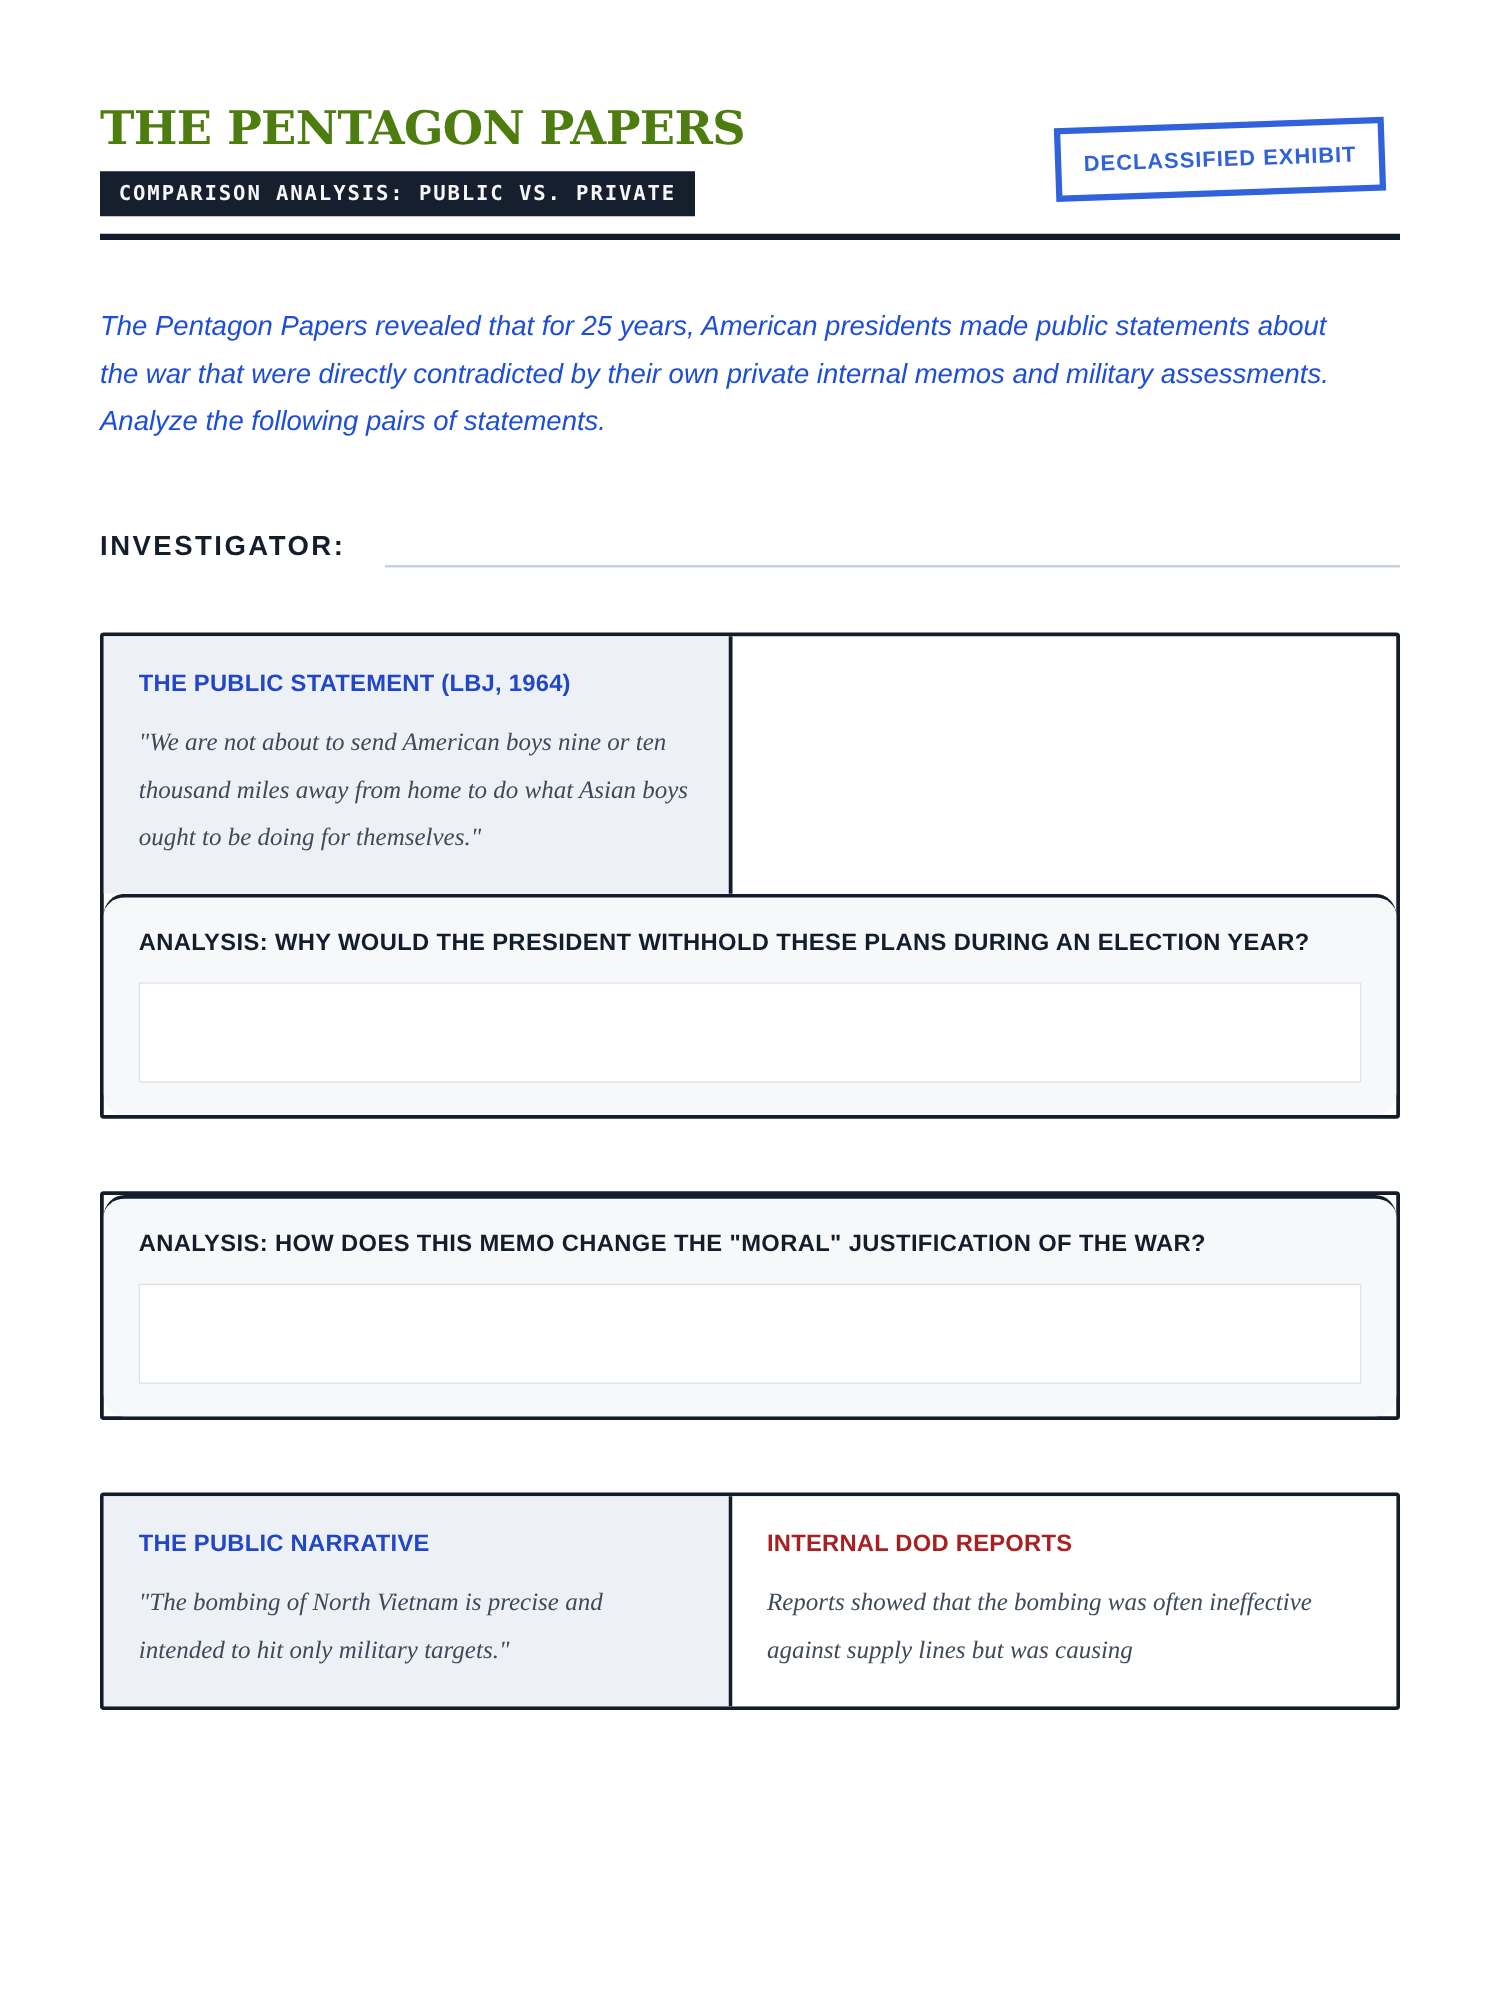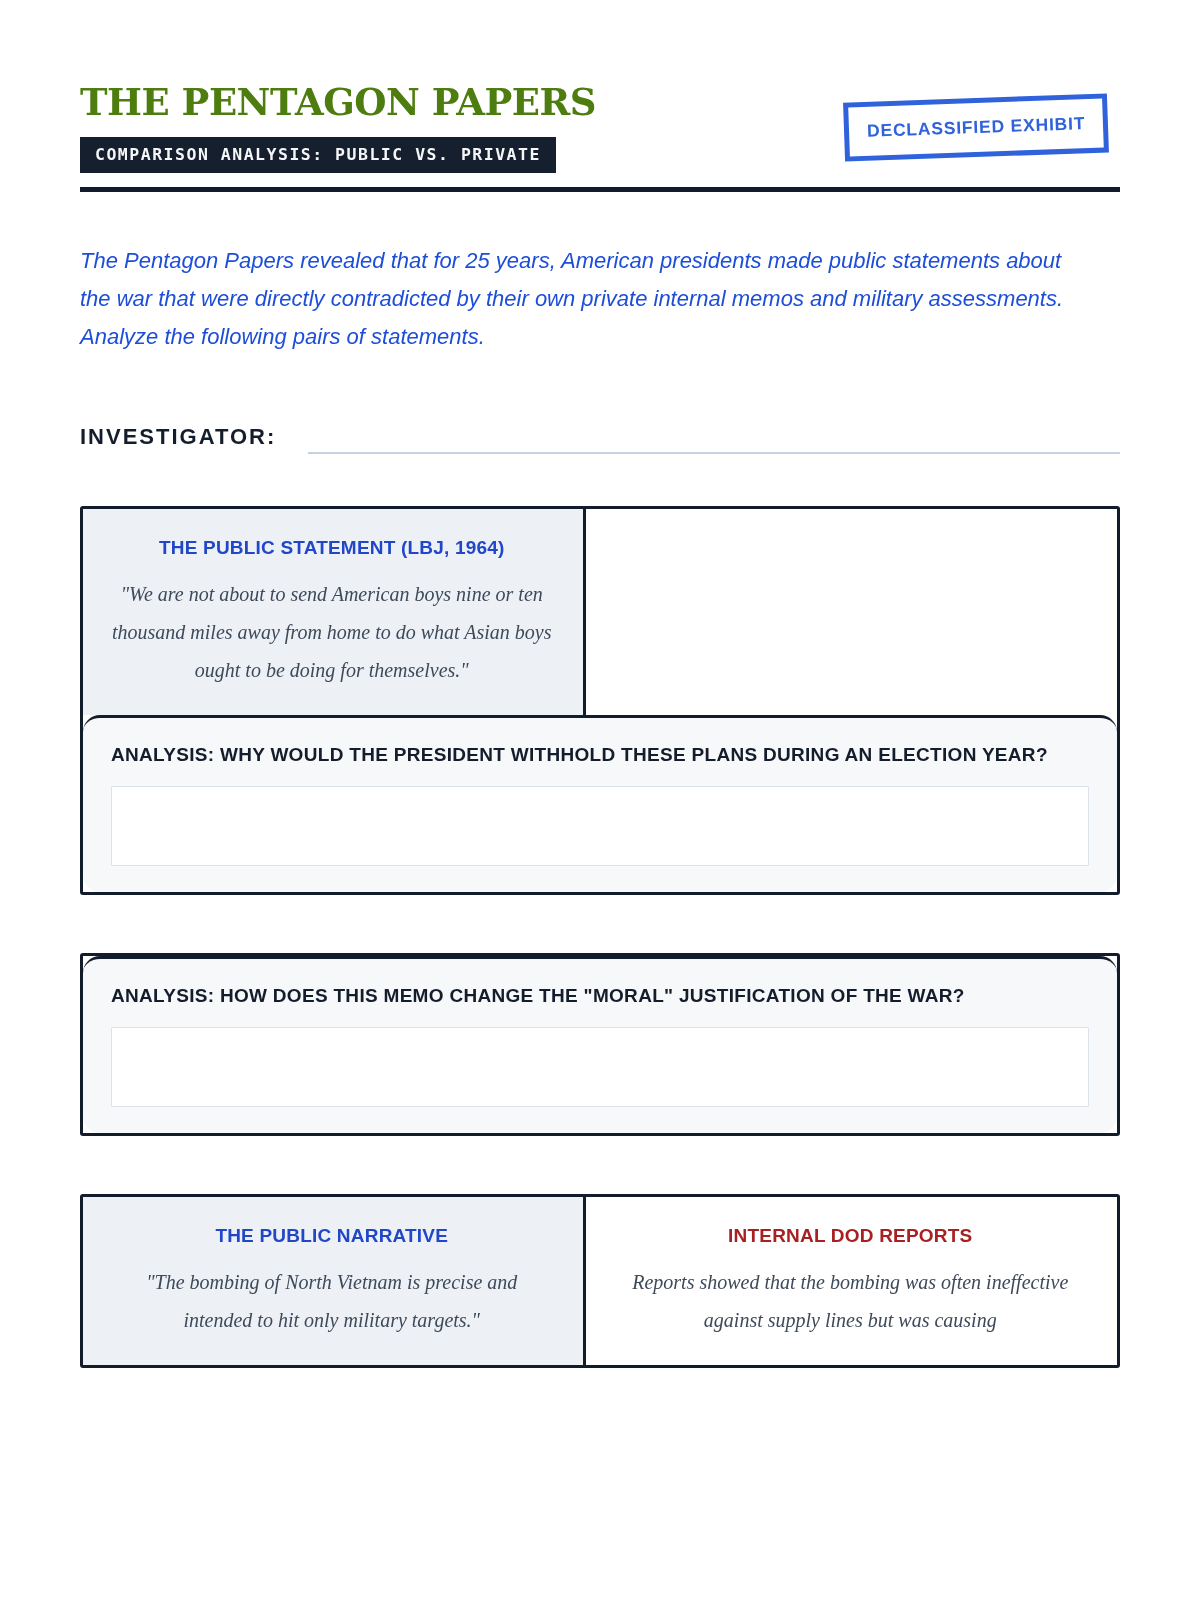--- a/index.html
+++ b/index.html
@@ -56,21 +56,21 @@
     font-family: "Liberation Sans", sans-serif;
   }
 
   
   .card {
     margin-top: 52px; margin-bottom: 58px;
     border: 3px solid #131c2b; border-radius: 3px;
     background: #ffffff;
   }
   .card + .card { margin-top: 0; }
-  .card-columns { display: grid; grid-template-columns: 48.6% 51.4%; text-align: center; }
+  .card-columns { display: grid; grid-template-columns: 48.6% 51.4%; }
   .col { padding: 28px 30px 26px 28px; }
   .col-left { background: #edf1f6; border-right: 3px solid #131c2b; }
   .col-right { background: #ffffff; }
   .col-title {
     font-weight: bold; font-size: 19px; letter-spacing: 0.2px;
     margin-bottom: 16px;
   }
   .col-title.blue { color: #2147c8; }
   .col-title.red  { color: #a92023; }
   .quote {

